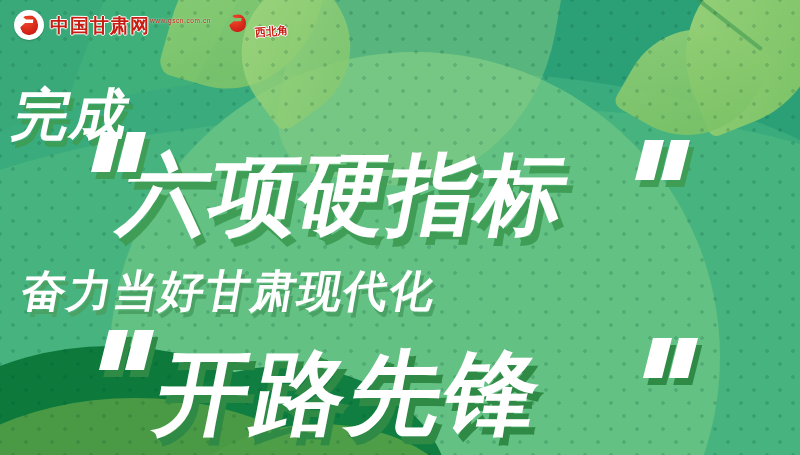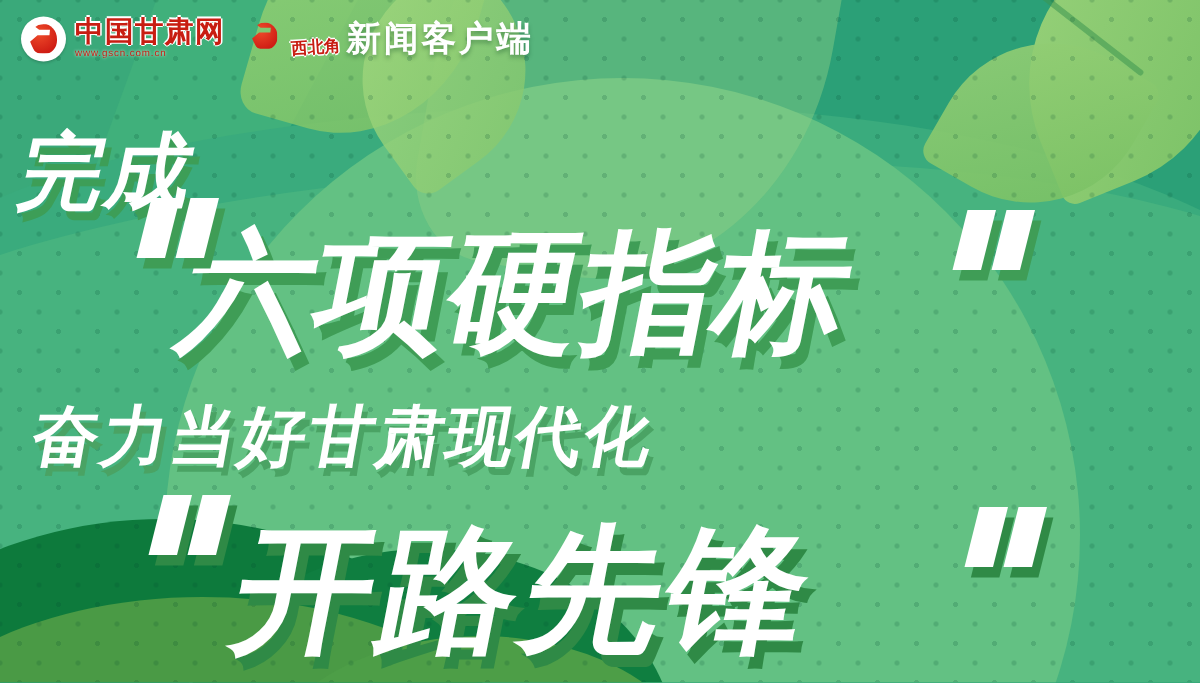--- a/index.html
+++ b/index.html
@@ -168,21 +168,21 @@
     width: 18px; height: 20px;
     border-radius: 60% 60% 55% 55%;
     background: radial-gradient(circle at 35% 30%, #ef4b2a 0%, #cf1d14 75%);
     clip-path: polygon(100% 0,100% 100%,20% 100%,0 62%,28% 40%,72% 40%,74% 22%,34% 22%,10% 6%);
   }
   .mark-sm { width: 26px; height: 26px; box-shadow:none; background:transparent; }
   .mark-sm::after {
     left: 4px; top: 2px; width: 17px; height: 18px;
   }
   .logo-cn {
-    display: flex; flex-direction: column; line-height: 1;
+    display: flex; flex-direction: row; line-height: 1;
   }
   .logo-cn .cn {
     font-size: 19px; font-weight: bold; color: #c81d12;
     letter-spacing: 1px;
     font-family: "Liberation Serif", serif;
     text-shadow: 0 1px 0 #fff, 1px 0 0 #fff, -1px 0 0 #fff, 0 -1px 0 #fff;
   }
   .logo-cn .url {
     font-size: 6.5px; color: #c81d12; letter-spacing: .6px; margin-top: 2px;
     text-shadow: 0 0 2px #fff;
@@ -283,21 +283,20 @@
       <div class="mark"></div>
       <div class="logo-cn">
         <div class="cn">中国甘肃网</div>
         <div class="url">www.gscn.com.cn</div>
       </div>
     </div>
 
     <div class="logo2">
       <div class="mark mark-sm"></div>
       <div class="sub">西北角</div>
-      <div class="main">新闻客户端</div>
     </div>
 
   </div>
 
   <div class="line l1">完成</div>
 
   <div class="qm qm-open1">
       <span></span>
       <span></span>
     </div>

